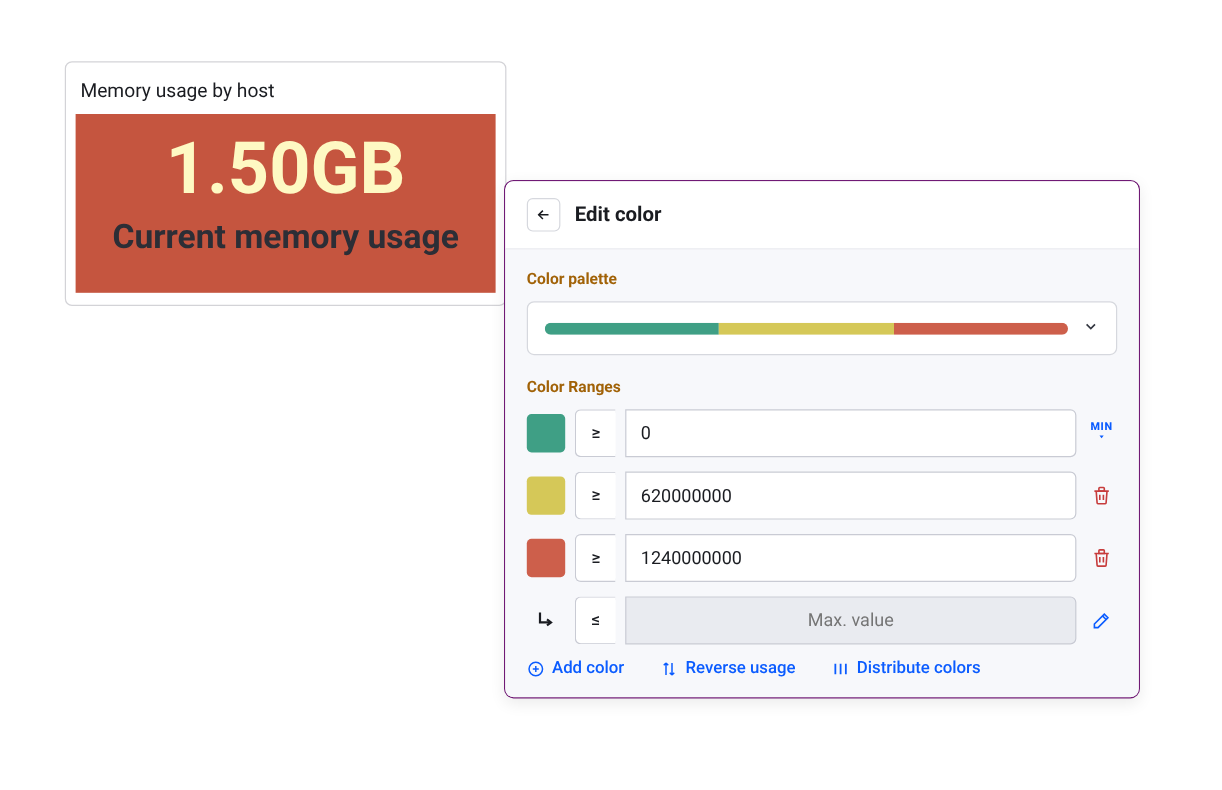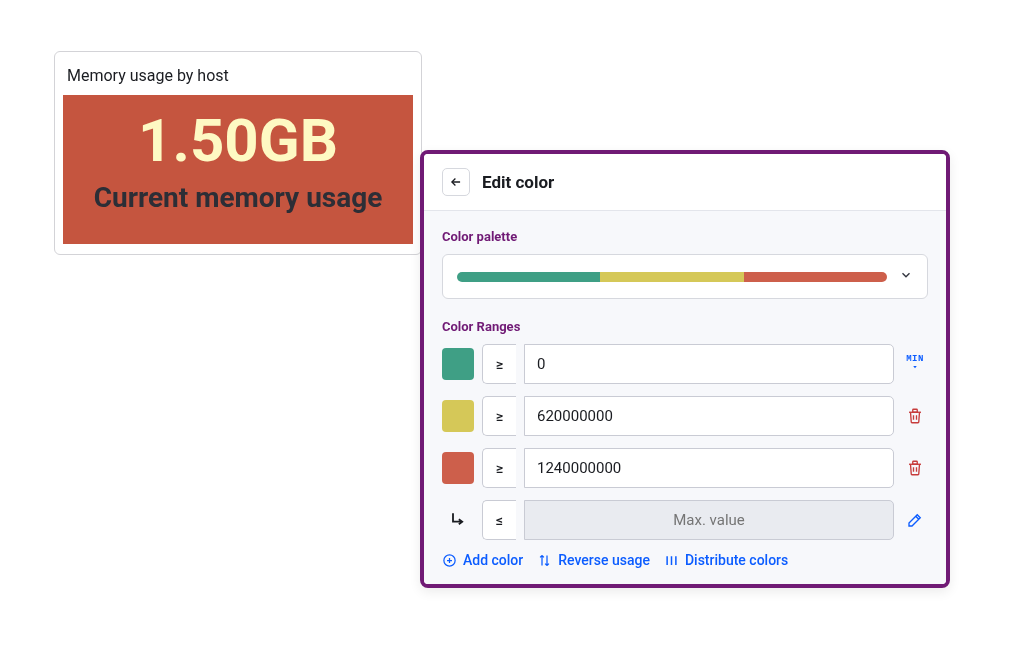--- a/index.html
+++ b/index.html
@@ -51,21 +51,21 @@
       margin-top: 8px;
     }
 
     
     .panel {
       position: absolute;
       left: 420px;
       top: 150px;
       width: 530px;
       background: #ffffff;
-      border: 4px solid #701a75;
+      border: 1px solid #701a75;
       border-radius: 8px;
       box-shadow: 0 4px 12px rgba(0,0,0,0.08);
       overflow: hidden;
     }
     .panel-header {
       display: flex;
       align-items: center;
       gap: 12px;
       padding: 14px 18px;
       border-bottom: 1px solid #e3e5eb;
@@ -88,21 +88,21 @@
       font-weight: 700;
       color: #1a1c21;
     }
     .panel-body {
       background: #f7f8fb;
       padding: 18px 18px 16px 18px;
     }
     .section-label {
       font-size: 13px;
       font-weight: 700;
-      color: #701a75;
+      color: #a16207;
       margin-bottom: 10px;
     }
 
     
     .palette-card {
       background: #ffffff;
       border: 1px solid #d6d8de;
       border-radius: 6px;
       padding: 12px 14px;
       display: flex;
@@ -181,36 +181,35 @@
       cursor: pointer;
       flex-shrink: 0;
     }
     .min-badge {
       font-size: 9px;
       font-weight: 800;
       color: #0b5cff;
       letter-spacing: 0.5px;
       line-height: 1;
       text-align: center;
-      font-family: Liberation Mono, monospace;
     }
     .arrow-indent {
       width: 32px;
       height: 32px;
       display: flex;
       align-items: center;
       justify-content: center;
       color: #1a1c21;
       flex-shrink: 0;
     }
 
     
     .footer-actions {
       display: flex;
-      gap: 14px;
+      gap: 30px;
       margin-top: 8px;
     }
     .action-link {
       display: inline-flex;
       align-items: center;
       gap: 6px;
       color: #0b5cff;
       font-size: 14px;
       font-weight: 500;
       cursor: pointer;

